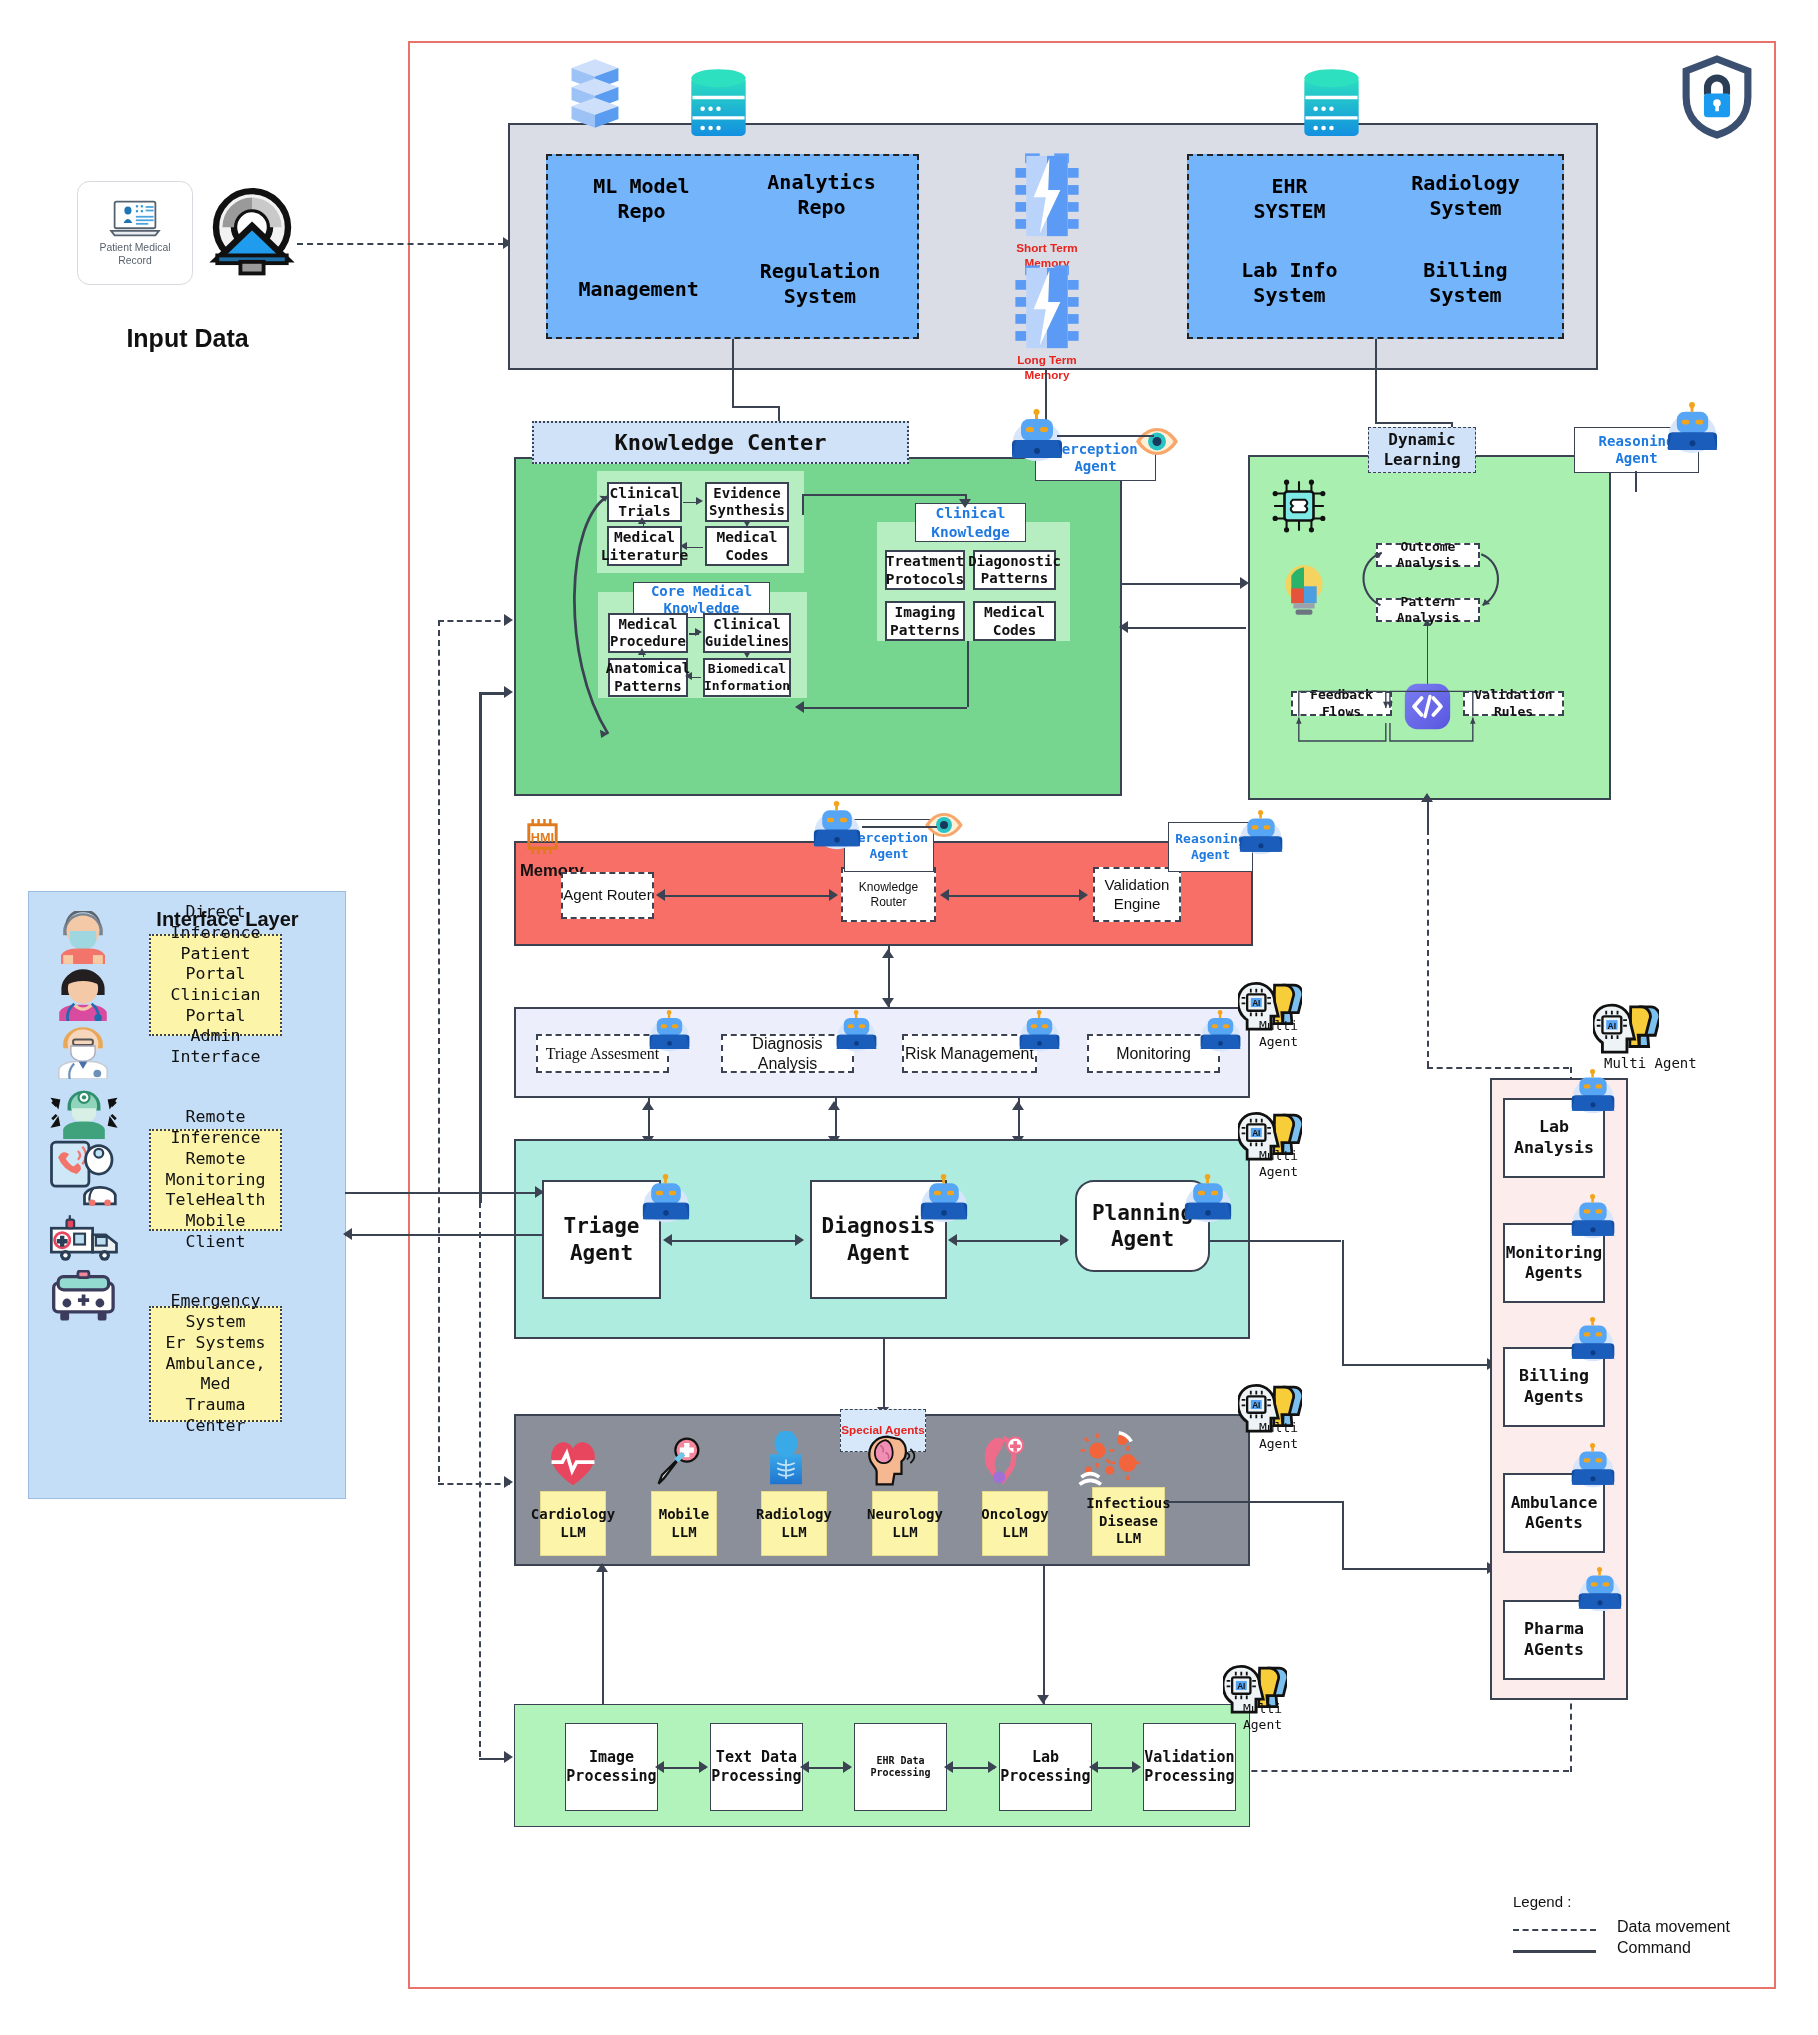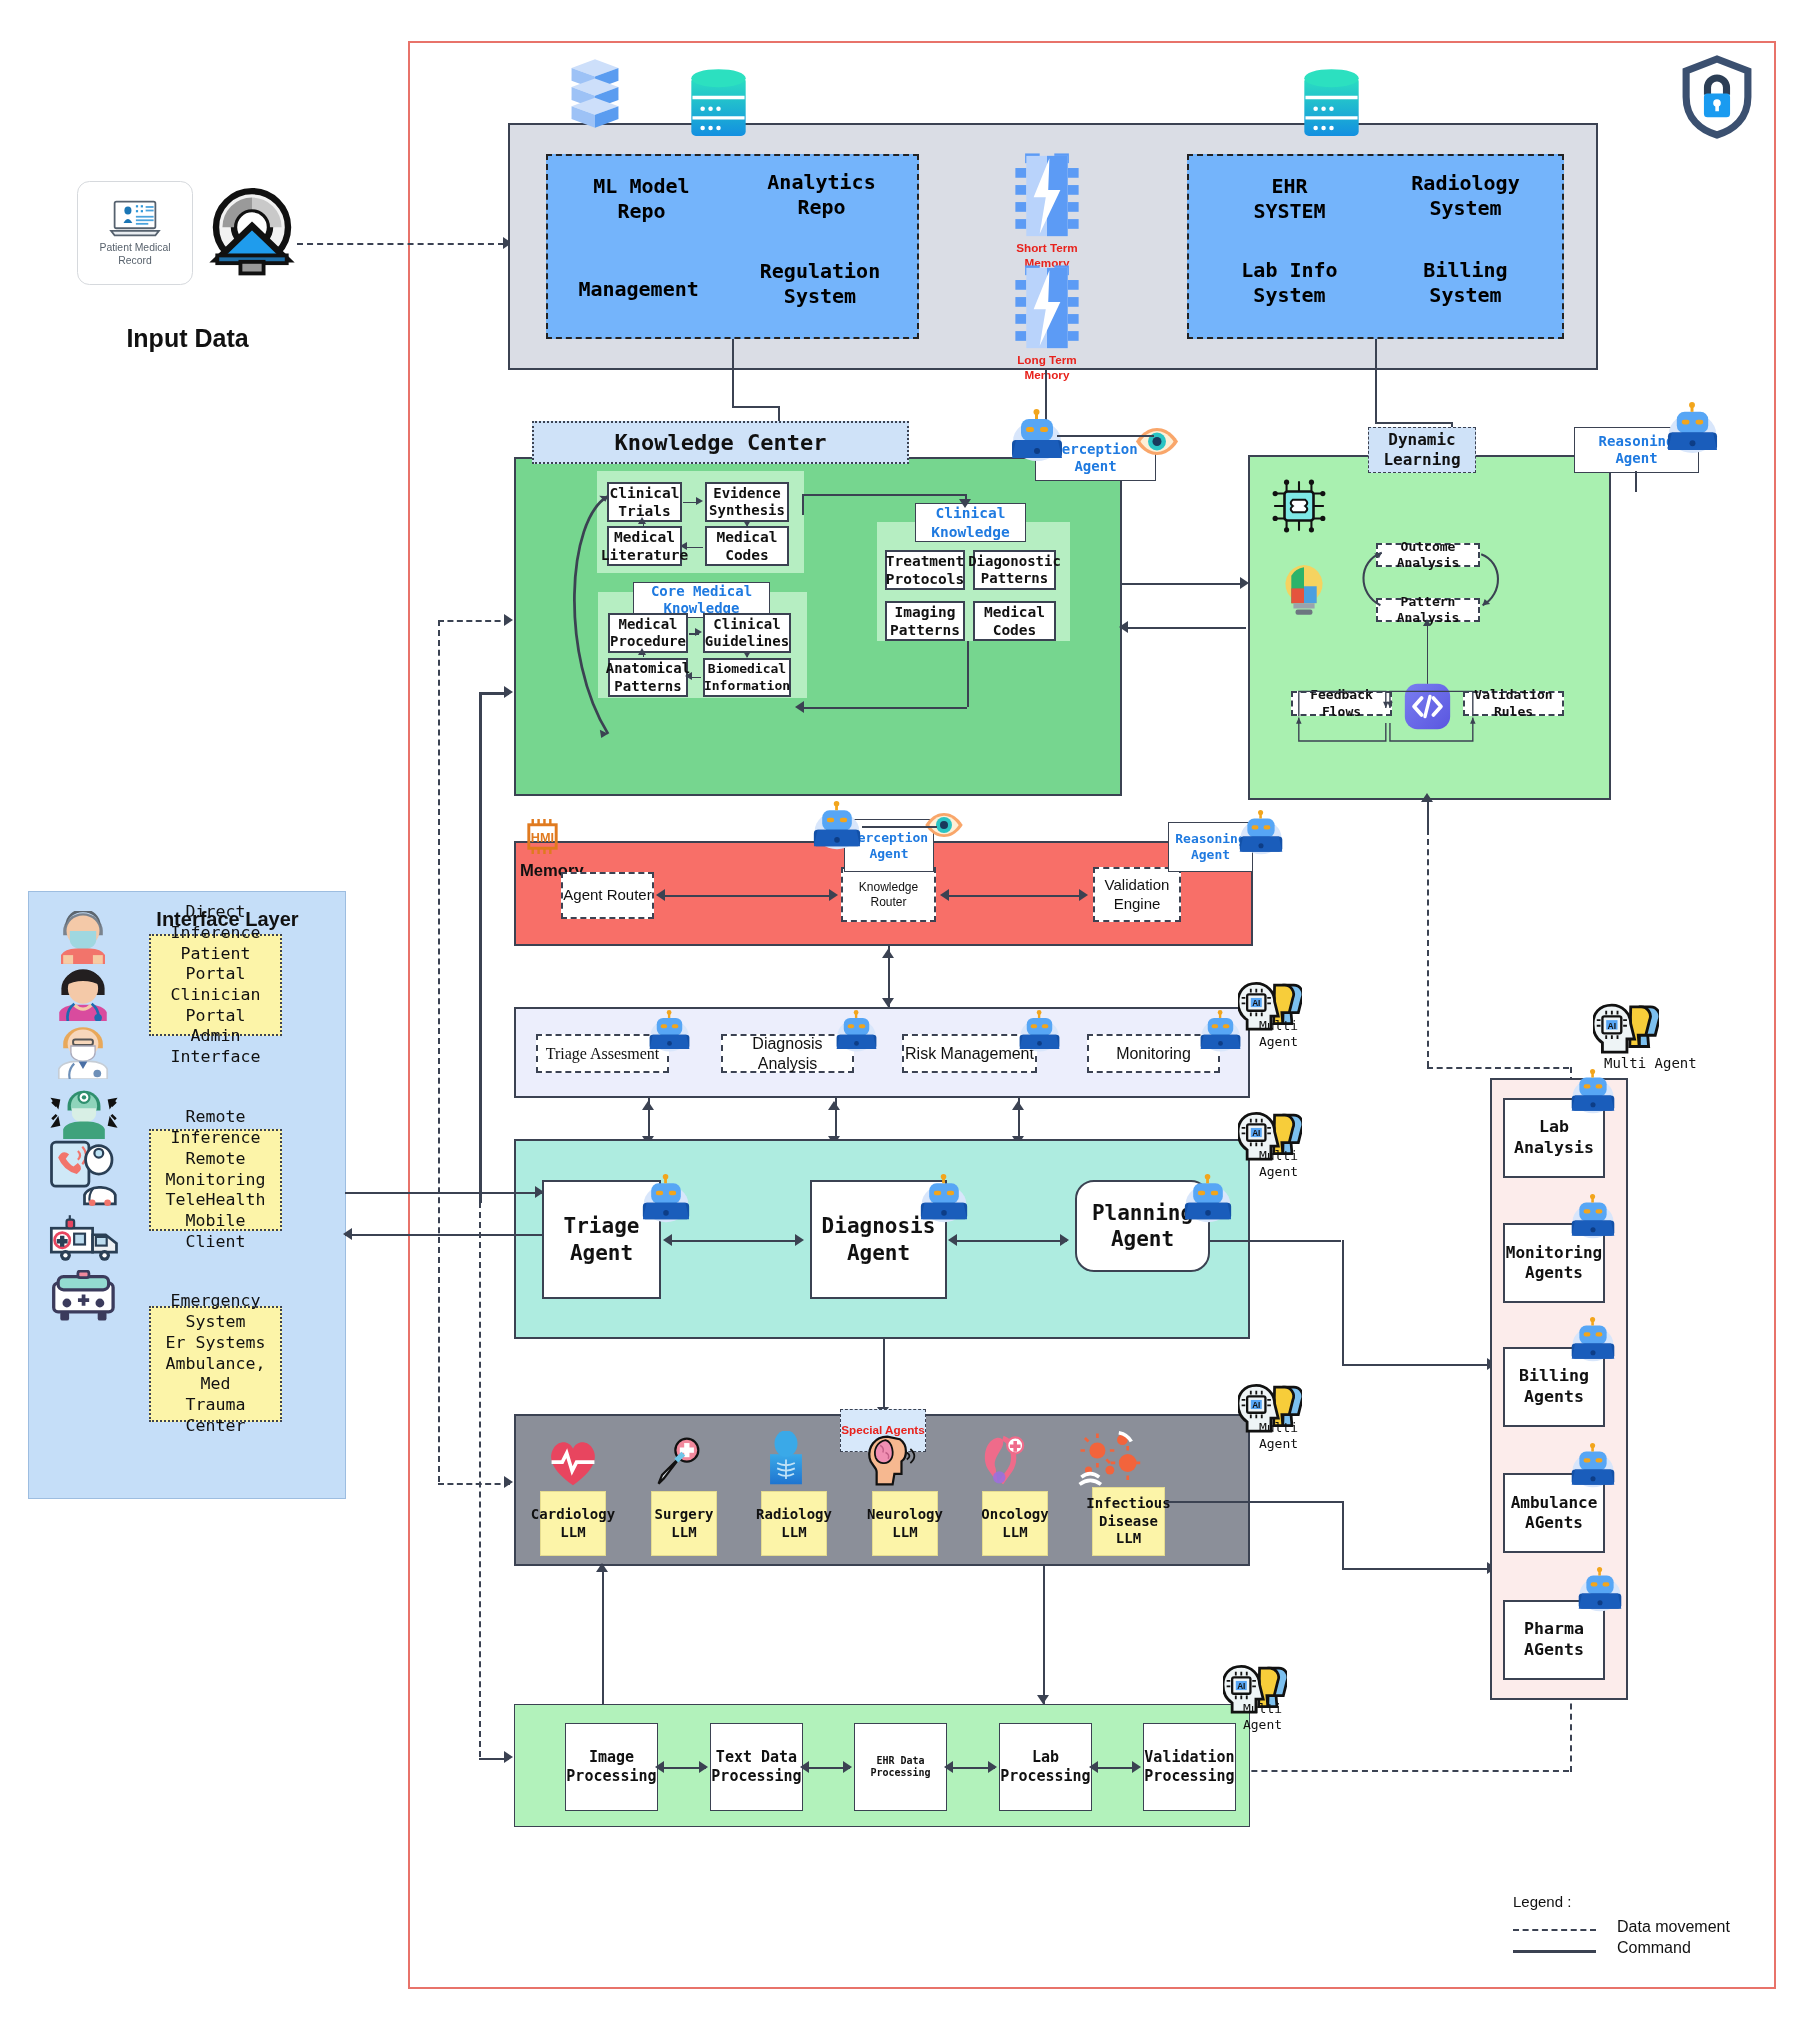--- a/index.html
+++ b/index.html
@@ -759,21 +759,21 @@
       <g stroke="#fff" stroke-width="4" fill="none">
           <path d="M6 54 q10 -8 20 0"></path>
           <path d="M4 62 q12 -9 24 0"></path>
           <path d="M48 4 q10 2 14 10"></path>
         </g>
     </svg>
   </div>
 
   <div class="abs lbl" style="left:540px;top:1491px;width:66px;height:65px;background:#fcf4a8;border:0.7px solid #e5dc90;font-size:14px;font-weight:bold;white-space:pre-line;color:#111;">Cardiology
 LLM</div>
-  <div class="abs lbl" style="left:651px;top:1491px;width:66px;height:65px;background:#fcf4a8;border:0.7px solid #e5dc90;font-size:14px;font-weight:bold;white-space:pre-line;color:#111;">Surgery
+  <div class="abs lbl" style="left:651px;top:1491px;width:66px;height:65px;background:#fcf4a8;border:0.7px solid #e5dc90;font-size:14px;font-weight:bold;white-space:pre-line;color:#111;">Mobile
 LLM</div>
   <div class="abs lbl" style="left:761px;top:1491px;width:66px;height:65px;background:#fcf4a8;border:0.7px solid #e5dc90;font-size:14px;font-weight:bold;white-space:pre-line;color:#111;">Radiology
 LLM</div>
   <div class="abs lbl" style="left:872px;top:1491px;width:66px;height:65px;background:#fcf4a8;border:0.7px solid #e5dc90;font-size:14px;font-weight:bold;white-space:pre-line;color:#111;">Neurology
 LLM</div>
   <div class="abs lbl" style="left:982px;top:1491px;width:66px;height:65px;background:#fcf4a8;border:0.7px solid #e5dc90;font-size:14px;font-weight:bold;white-space:pre-line;color:#111;">Oncology
 LLM</div>
   <div class="abs lbl" style="left:1092px;top:1487px;width:73px;height:69px;background:#fcf4a8;border:0.7px solid #e5dc90;font-size:14px;font-weight:bold;white-space:pre-line;color:#111;">Infectious
 Disease
 LLM</div>

